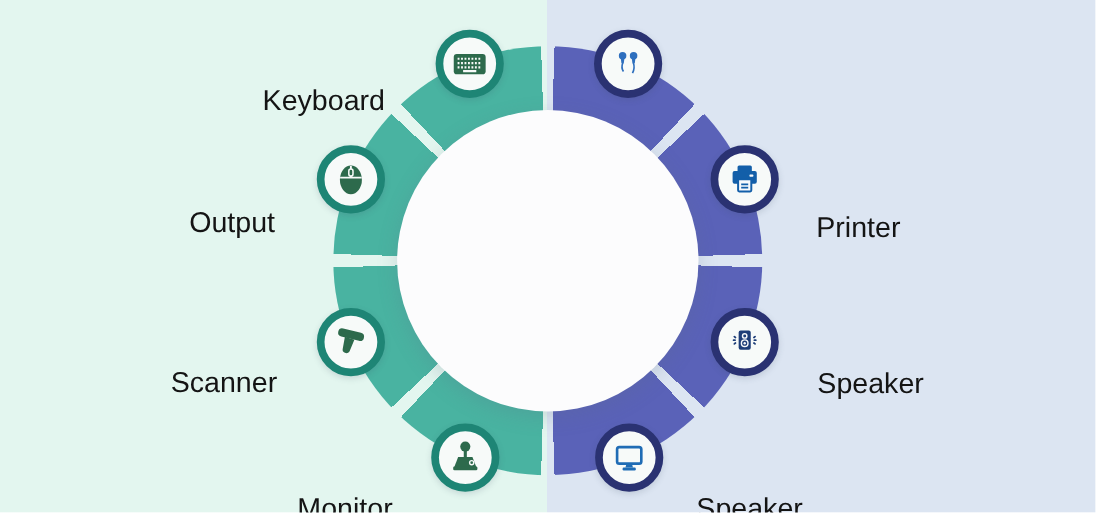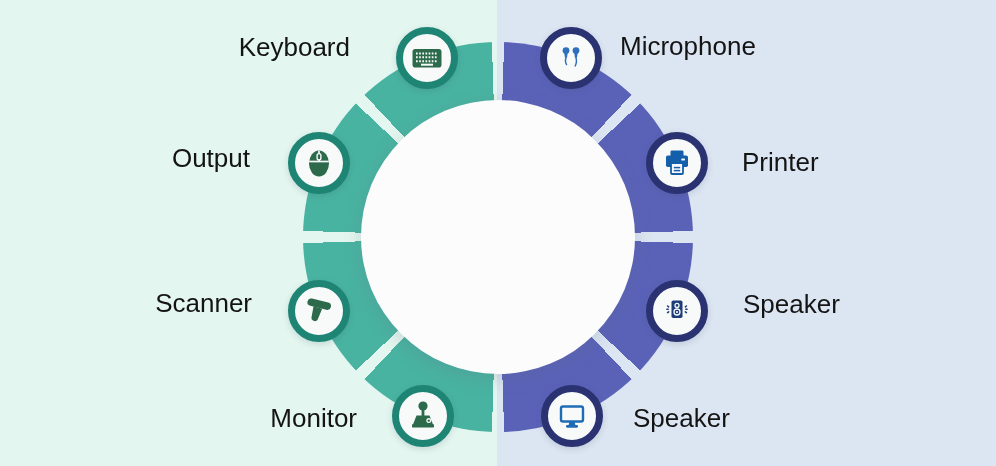--- a/index.html
+++ b/index.html
@@ -44,21 +44,21 @@
   .t-devices{color:#17181c;}
   .icon-circle{
     position:absolute;width:62px;height:62px;border-radius:50%;box-sizing:border-box;
     background:#f7faf9;display:flex;align-items:center;justify-content:center;
     box-shadow:0 2px 6px rgba(60,80,100,.18);
   }
   .input-circle{border:7px solid #1e8575;}
   .output-circle{border:7px solid #2a3272;}
   .icon-circle svg{width:36px;height:36px;display:block;}
   .dev-label{
-    position:absolute;font-size:26px;line-height:33px;color:#141414;white-space:nowrap;
+    position:absolute;font-size:26px;line-height:33px;color:#141414;white-space:nowrap;margin-top:44px;
   }
 </style>
 </head>
 <body>
 
 <div id="stage">
 
   <div id="ring"></div>
   <div id="center-circle"></div>
 
@@ -115,21 +115,20 @@
         <path d="M22.8 17 q1.6 5 -0.8 9.5"></path>
       </g>
       <g fill="#2e6fbe">
         <circle cx="13" cy="10.6" r="3.4"></circle>
         <path d="M11.3 12.6 h3.4 l-0.6 5 h-2.2 Z"></path>
         <circle cx="23" cy="10.6" r="3.4"></circle>
         <path d="M21.3 12.6 h3.4 l-0.6 5 h-2.2 Z"></path>
       </g>
     </svg>
   </div>
-  <div class="dev-label" style="left:620px;top:30px">Microphone</div>
 
   <div class="icon-circle output-circle" style="left:646px;top:132px">
     <svg viewBox="0 0 36 36">
       <g fill="#135fa9">
         <path d="M11.5 11 v-4.2 a1.4 1.4 0 0 1 1.4 -1.4 h10.2 a1.4 1.4 0 0 1 1.4 1.4 V11 Z"></path>
         <rect x="7" y="10.5" width="22" height="11.5" rx="1.8"></rect>
       </g>
       <rect x="22.3" y="13.6" width="3.6" height="2" rx="0.7" fill="#f7f9fc"></rect>
       <rect x="12" y="18" width="12" height="11" rx="1" fill="#f7f9fc" stroke="#135fa9" stroke-width="1.8"></rect>
       <line x1="14.8" y1="22.6" x2="21.2" y2="22.6" stroke="#135fa9" stroke-width="1.5"></line>

